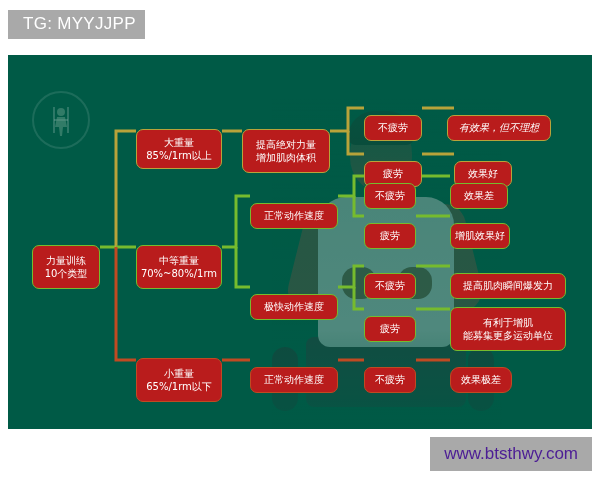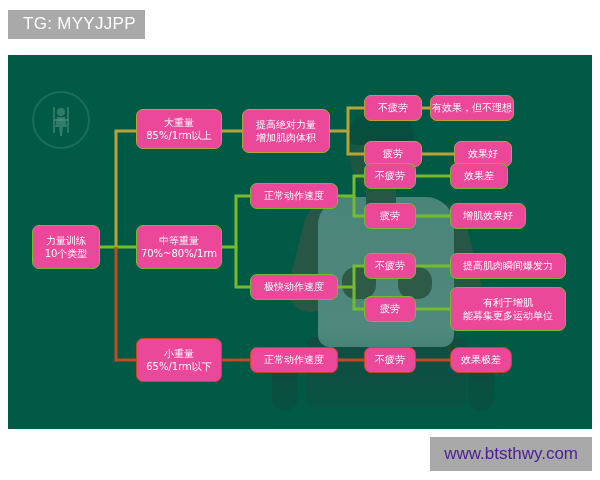--- a/index.html
+++ b/index.html
@@ -98,29 +98,30 @@
     opacity: .5;
   }
   .logo-badge svg { display: block; }
 
   
   .wires { position: absolute; left: 0; top: 0; width: 584px; height: 374px; }
 
   
   .node {
     position: absolute;
-    background: #ec4899;
+    background: #b91c1c;
     border-radius: 7px;
     display: flex; flex-direction: column;
     align-items: center; justify-content: center;
     color: #ffffff;
     text-align: center;
     line-height: 1.32;
     padding: 4px 7px;
     font-family: "DejaVu Sans", "Liberation Sans", sans-serif;
+    margin-top: 20px;
   }
   .node .l1, .node .l2 { display: block; white-space: nowrap; }
   .n-yellow { border: 1px solid #b8a33a; }
   .n-green  { border: 1px solid #76bb2e; }
   .n-red    { border: 1px solid #c04a22; }
   .fs10 { font-size: 10px; }
 
   
   .url-wm {
     position: absolute; right: 8px; bottom: 9px;
@@ -222,21 +223,21 @@
       <span class="l2">增加肌肉体积</span>
     </div>
 
     <div class="node n-yellow fs10" style="left:356px; top:40px; width:58px; height:26px;">
       <span class="l1">不疲劳</span>
     </div>
     <div class="node n-yellow fs10" style="left:356px; top:86px; width:58px; height:26px;">
       <span class="l1">疲劳</span>
     </div>
 
-    <div class="node n-yellow fs10" style="left:422px; top:40px; width:84px; height:26px;">
+    <div class="node n-yellow fs10" style="left:439px; top:40px; width:104px; height:26px;font-style:italic;">
       <span class="l1">有效果，但不理想</span>
     </div>
     <div class="node n-yellow fs10" style="left:446px; top:86px; width:58px; height:26px;">
       <span class="l1">效果好</span>
     </div>
 
     <div class="node n-green fs10" style="left:128px; top:170px; width:86px; height:44px;">
       <span class="l1">中等重量</span>
       <span class="l2">70%~80%/1rm</span>
     </div>
@@ -252,21 +253,21 @@
     <div class="node n-green fs10" style="left:356px; top:108px; width:52px; height:26px;">
       <span class="l1">不疲劳</span>
     </div>
     <div class="node n-green fs10" style="left:356px; top:148px; width:52px; height:26px;">
       <span class="l1">疲劳</span>
     </div>
 
     <div class="node n-green fs10" style="left:442px; top:108px; width:58px; height:26px;">
       <span class="l1">效果差</span>
     </div>
-    <div class="node n-green fs10" style="left:442px; top:148px; width:76px; height:26px;">
+    <div class="node n-green fs10" style="left:442px; top:148px; width:60px; height:26px;">
       <span class="l1">增肌效果好</span>
     </div>
 
     <div class="node n-green fs10" style="left:356px; top:198px; width:52px; height:26px;">
       <span class="l1">不疲劳</span>
     </div>
     <div class="node n-green fs10" style="left:356px; top:241px; width:52px; height:26px;">
       <span class="l1">疲劳</span>
     </div>
 

